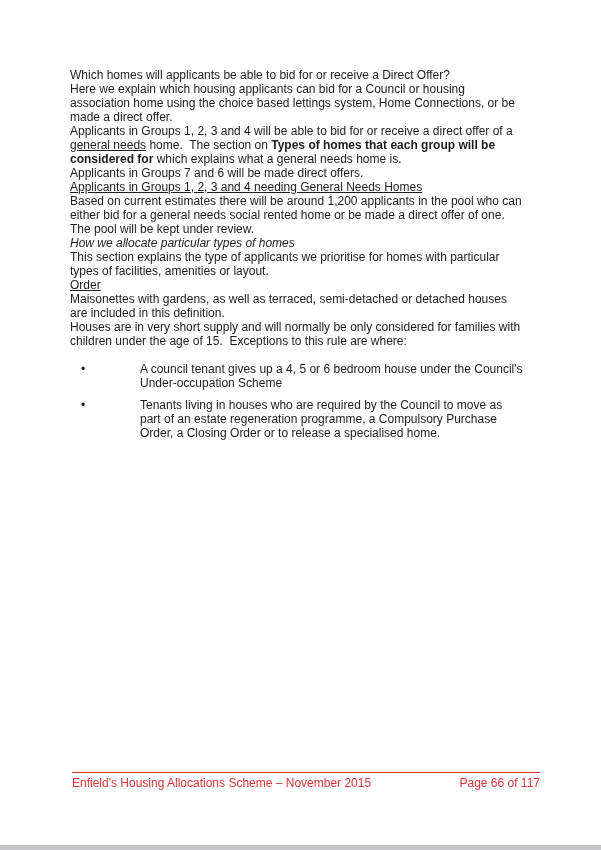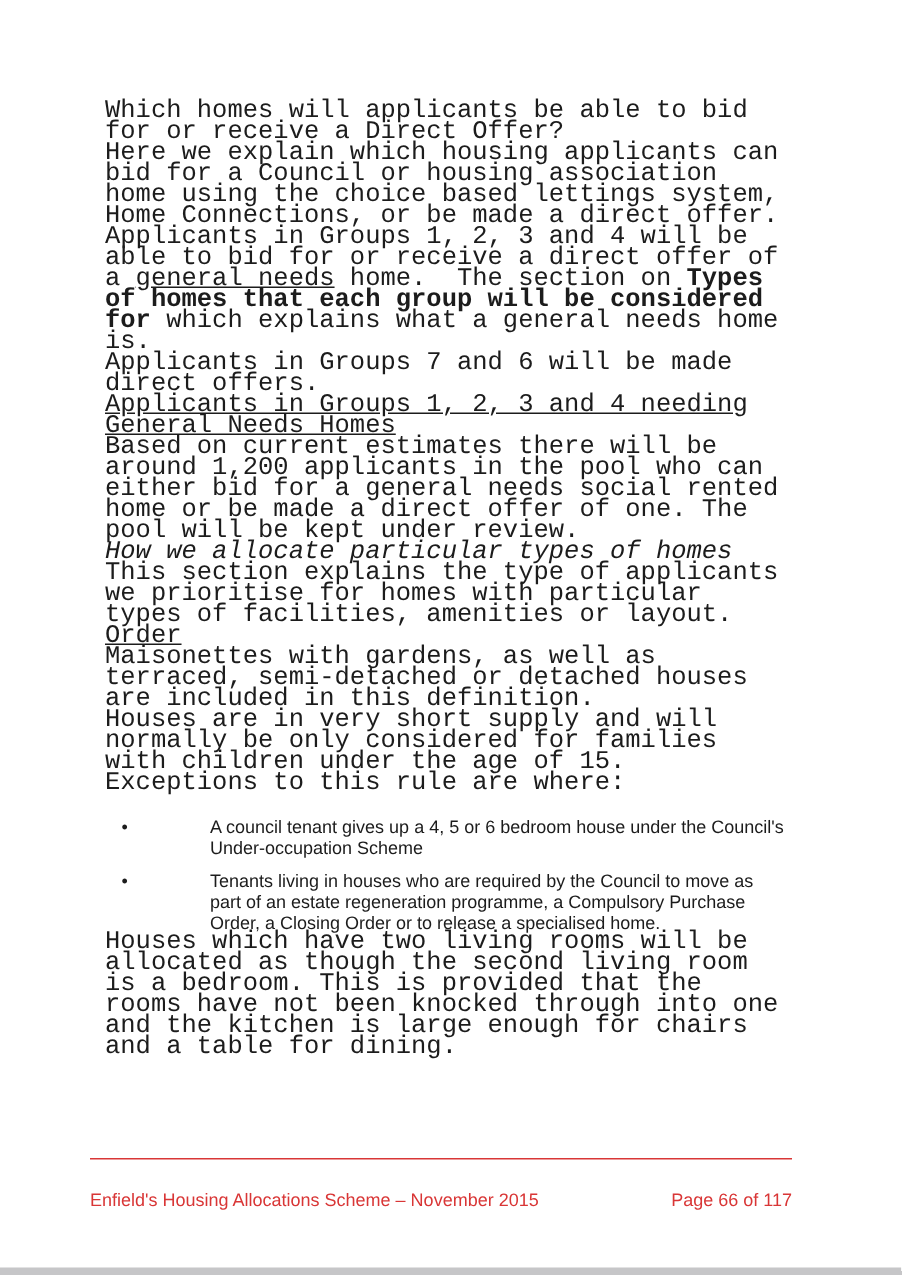--- a/index.html
+++ b/index.html
@@ -22,44 +22,43 @@
   }
   .content {
     position: absolute;
     left: 70px;
     top: 68px;
     width: 454px;
   }
   .content p, .content h1, .content h2, .content h3 {
     margin: 0;
     padding: 0;
-    font-size: 17px;
+    font-size: 12px;
     line-height: 14px;
     font-weight: normal;
-    font-family: Liberation Mono, monospace;
   }
   .mt14 { margin-top: 14px; }
   .mt28 { margin-top: 28px; }
   .mt8  { margin-top: 8px; }
   .bold { font-weight: bold; }
   .underline { text-decoration: underline; }
   .bold-italic { font-weight: bold; font-style: italic; }
   .bullet-item { display: flex; }
   .bullet-marker {
     flex: 0 0 30px;
     padding-left: 11px;
   }
   .bullet-text { flex: 1 1 auto; margin-left: 40px; }
   .footer {
     position: absolute;
-    left: 60px;
+    left: 72px;
     top: 772px;
     width: 468px;
     border-top: 1.5px solid var(--accent_red);
-    padding-top: 20px;
+    padding-top: 3px;
     display: flex;
     justify-content: space-between;
     color: var(--accent_red);
     font-size: 12px;
     line-height: 14px;
   }
   .bottom-strip {
     position: absolute;
     left: 0;
     bottom: 0;
@@ -100,21 +99,20 @@
     <div class="bullet-item mt14">
       <span class="bullet-marker">•</span>
       <span class="bullet-text">A council tenant gives up a 4, 5 or 6 bedroom house under the Council's Under-occupation Scheme</span>
     </div>
 
     <div class="bullet-item mt8">
       <span class="bullet-marker">•</span>
       <span class="bullet-text">Tenants living in houses who are required by the Council to move as part of an estate regeneration programme, a Compulsory Purchase Order, a Closing Order or to release a specialised home.</span>
     </div>
 
-    <p class="mt14">Houses which have two living rooms will be allocated as though the second living room is a bedroom. This is provided that the rooms have not been knocked through into one and the kitchen is large enough for chairs and a table for dining.</p>
 
   </div>
 
   <div class="footer">
     <span>Enfield's Housing Allocations Scheme – November 2015</span>
     <span>Page 66 of 117</span>
   </div>
 
   <div class="bottom-strip"></div>
 </div>

